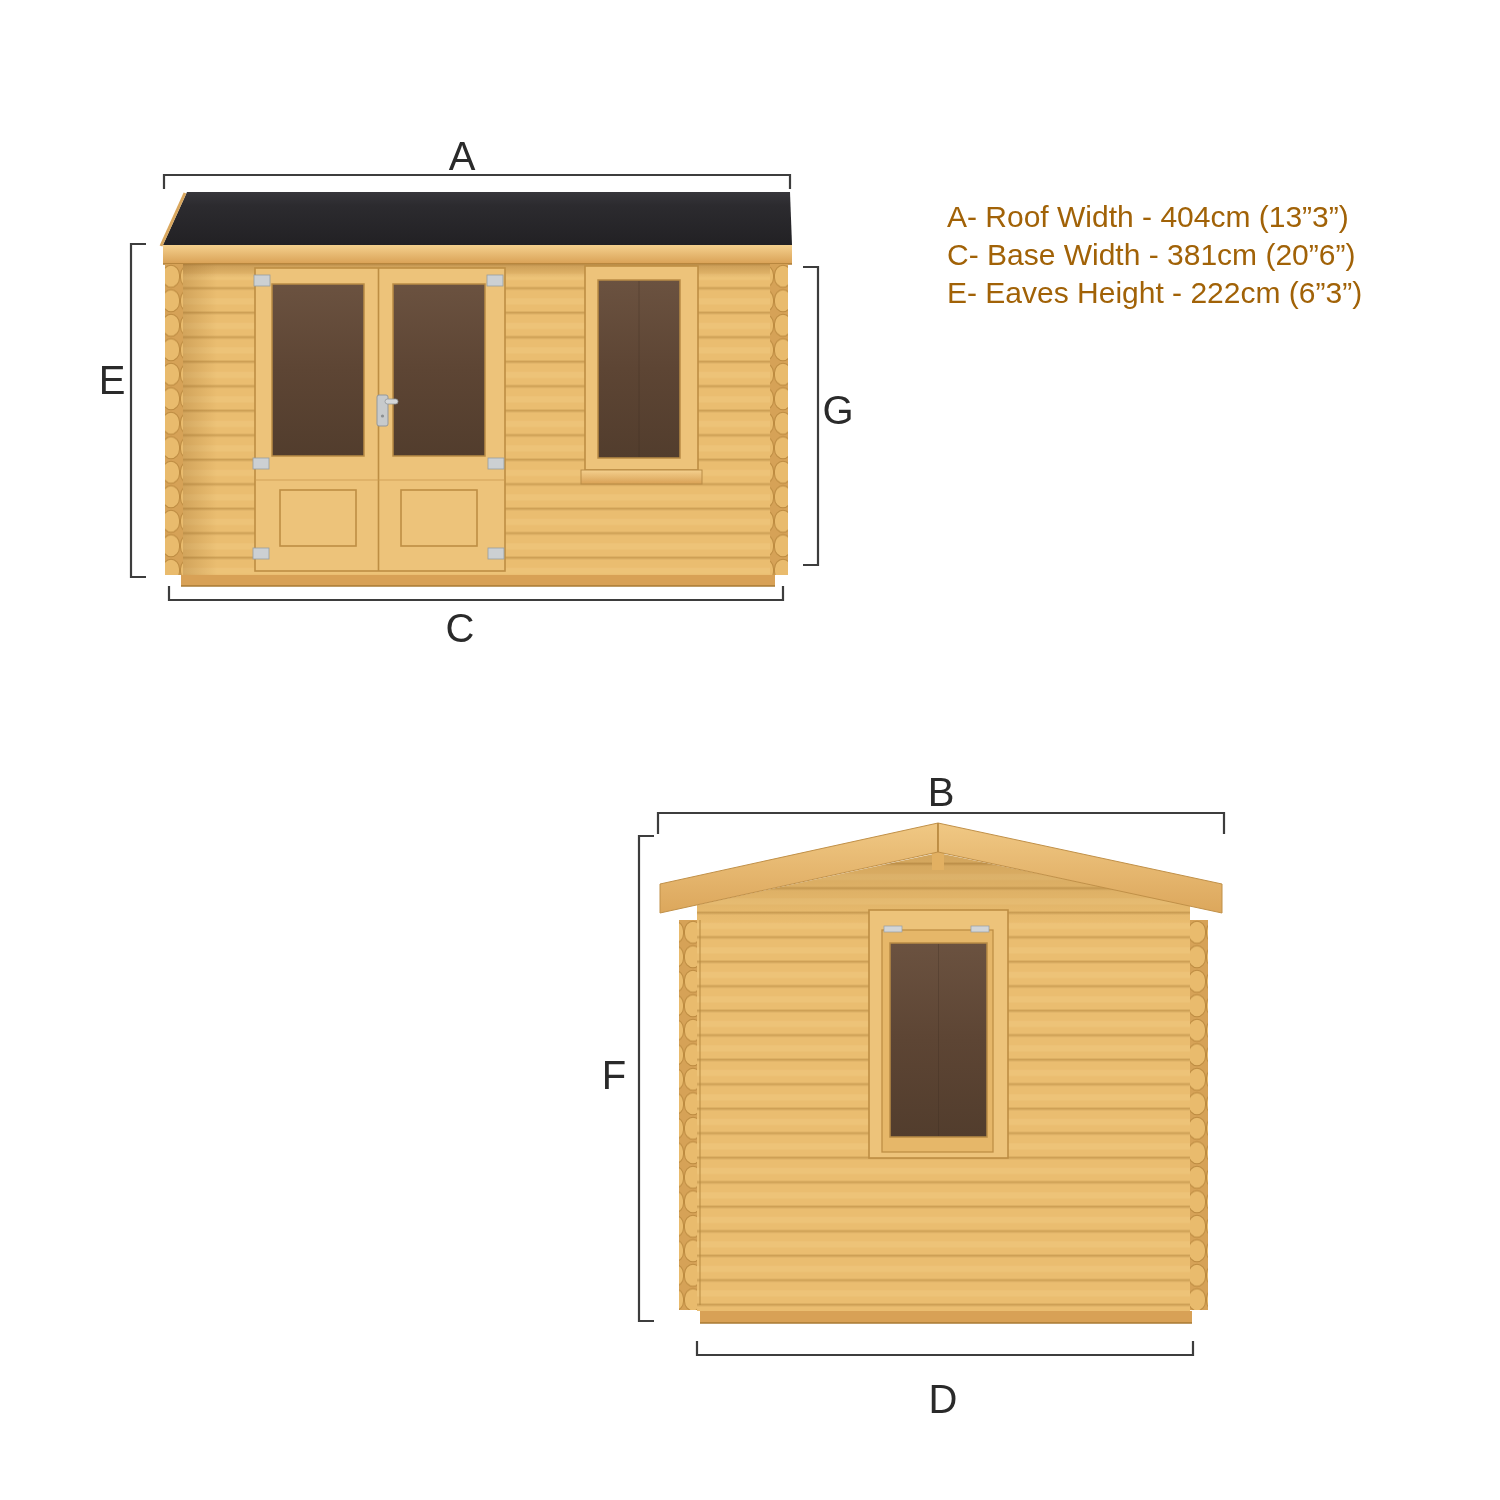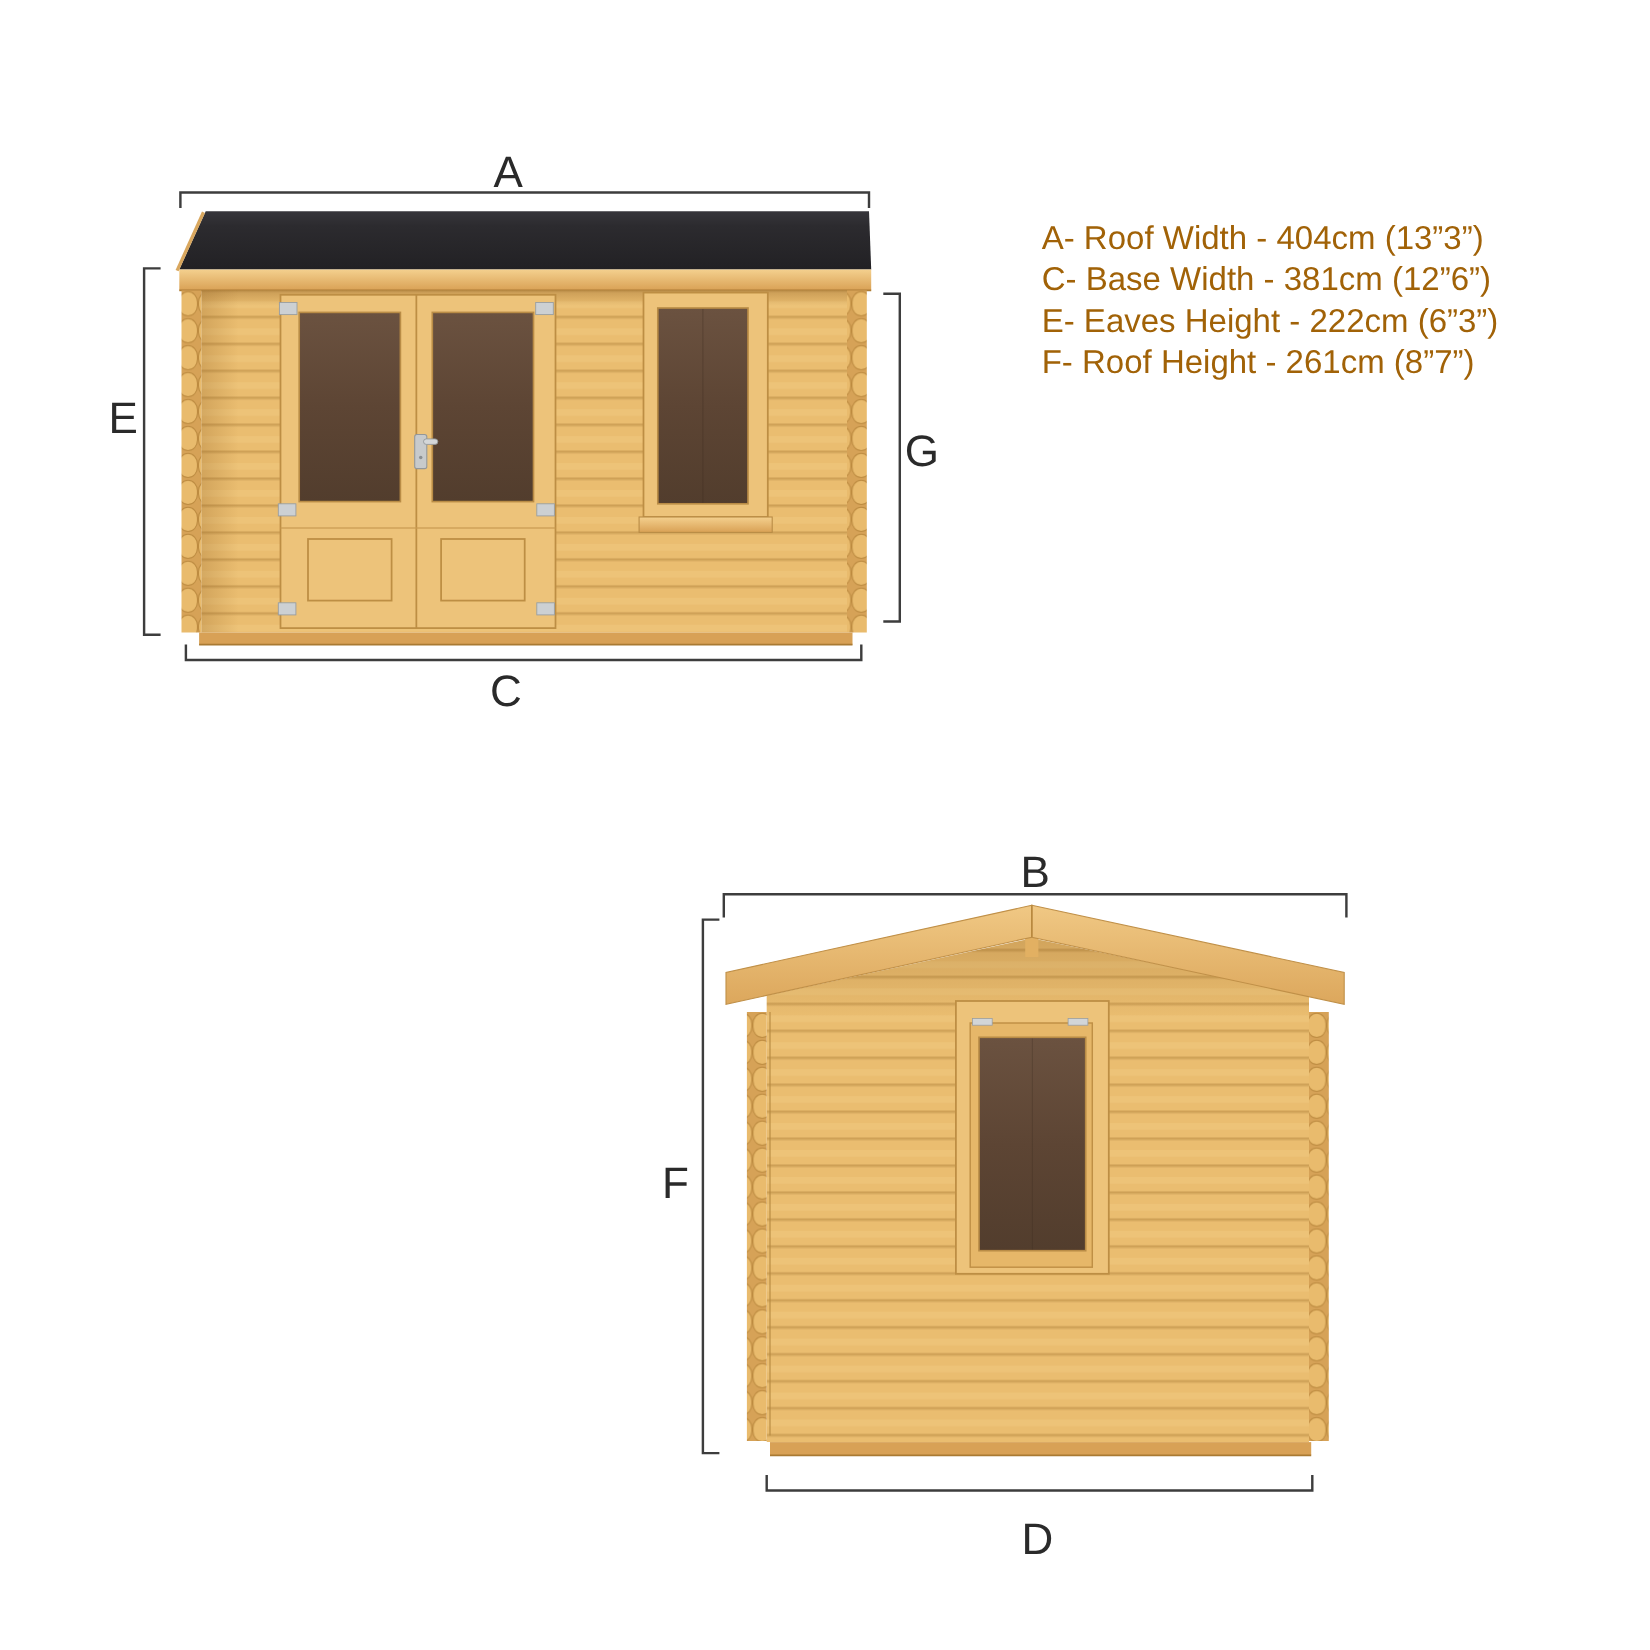--- a/index.html
+++ b/index.html
@@ -187,18 +187,17 @@
       <path class="dimline" d="M654,836 L639,836 L639,1321 L654,1321"></path>
       <text class="dim-label" x="614" y="1089" text-anchor="middle">F</text>
 
       <path class="dimline" d="M697,1341 L697,1355 L1193,1355 L1193,1341"></path>
       <text class="dim-label" x="943" y="1413" text-anchor="middle">D</text>
     </g>
   </svg>
 
   <div class="legend">
     <div>A- Roof Width - 404cm (13”3”)</div>
-    <div>C- Base Width - 381cm (12”6”)</div>
+    <div>C- Base Width - 381cm (20”6”)</div>
     <div>E- Eaves Height - 222cm (6”3”)</div>
-    <div>F- Roof Height - 261cm (8”7”)</div>
   </div>
 
 </div>
 
 </body></html>

